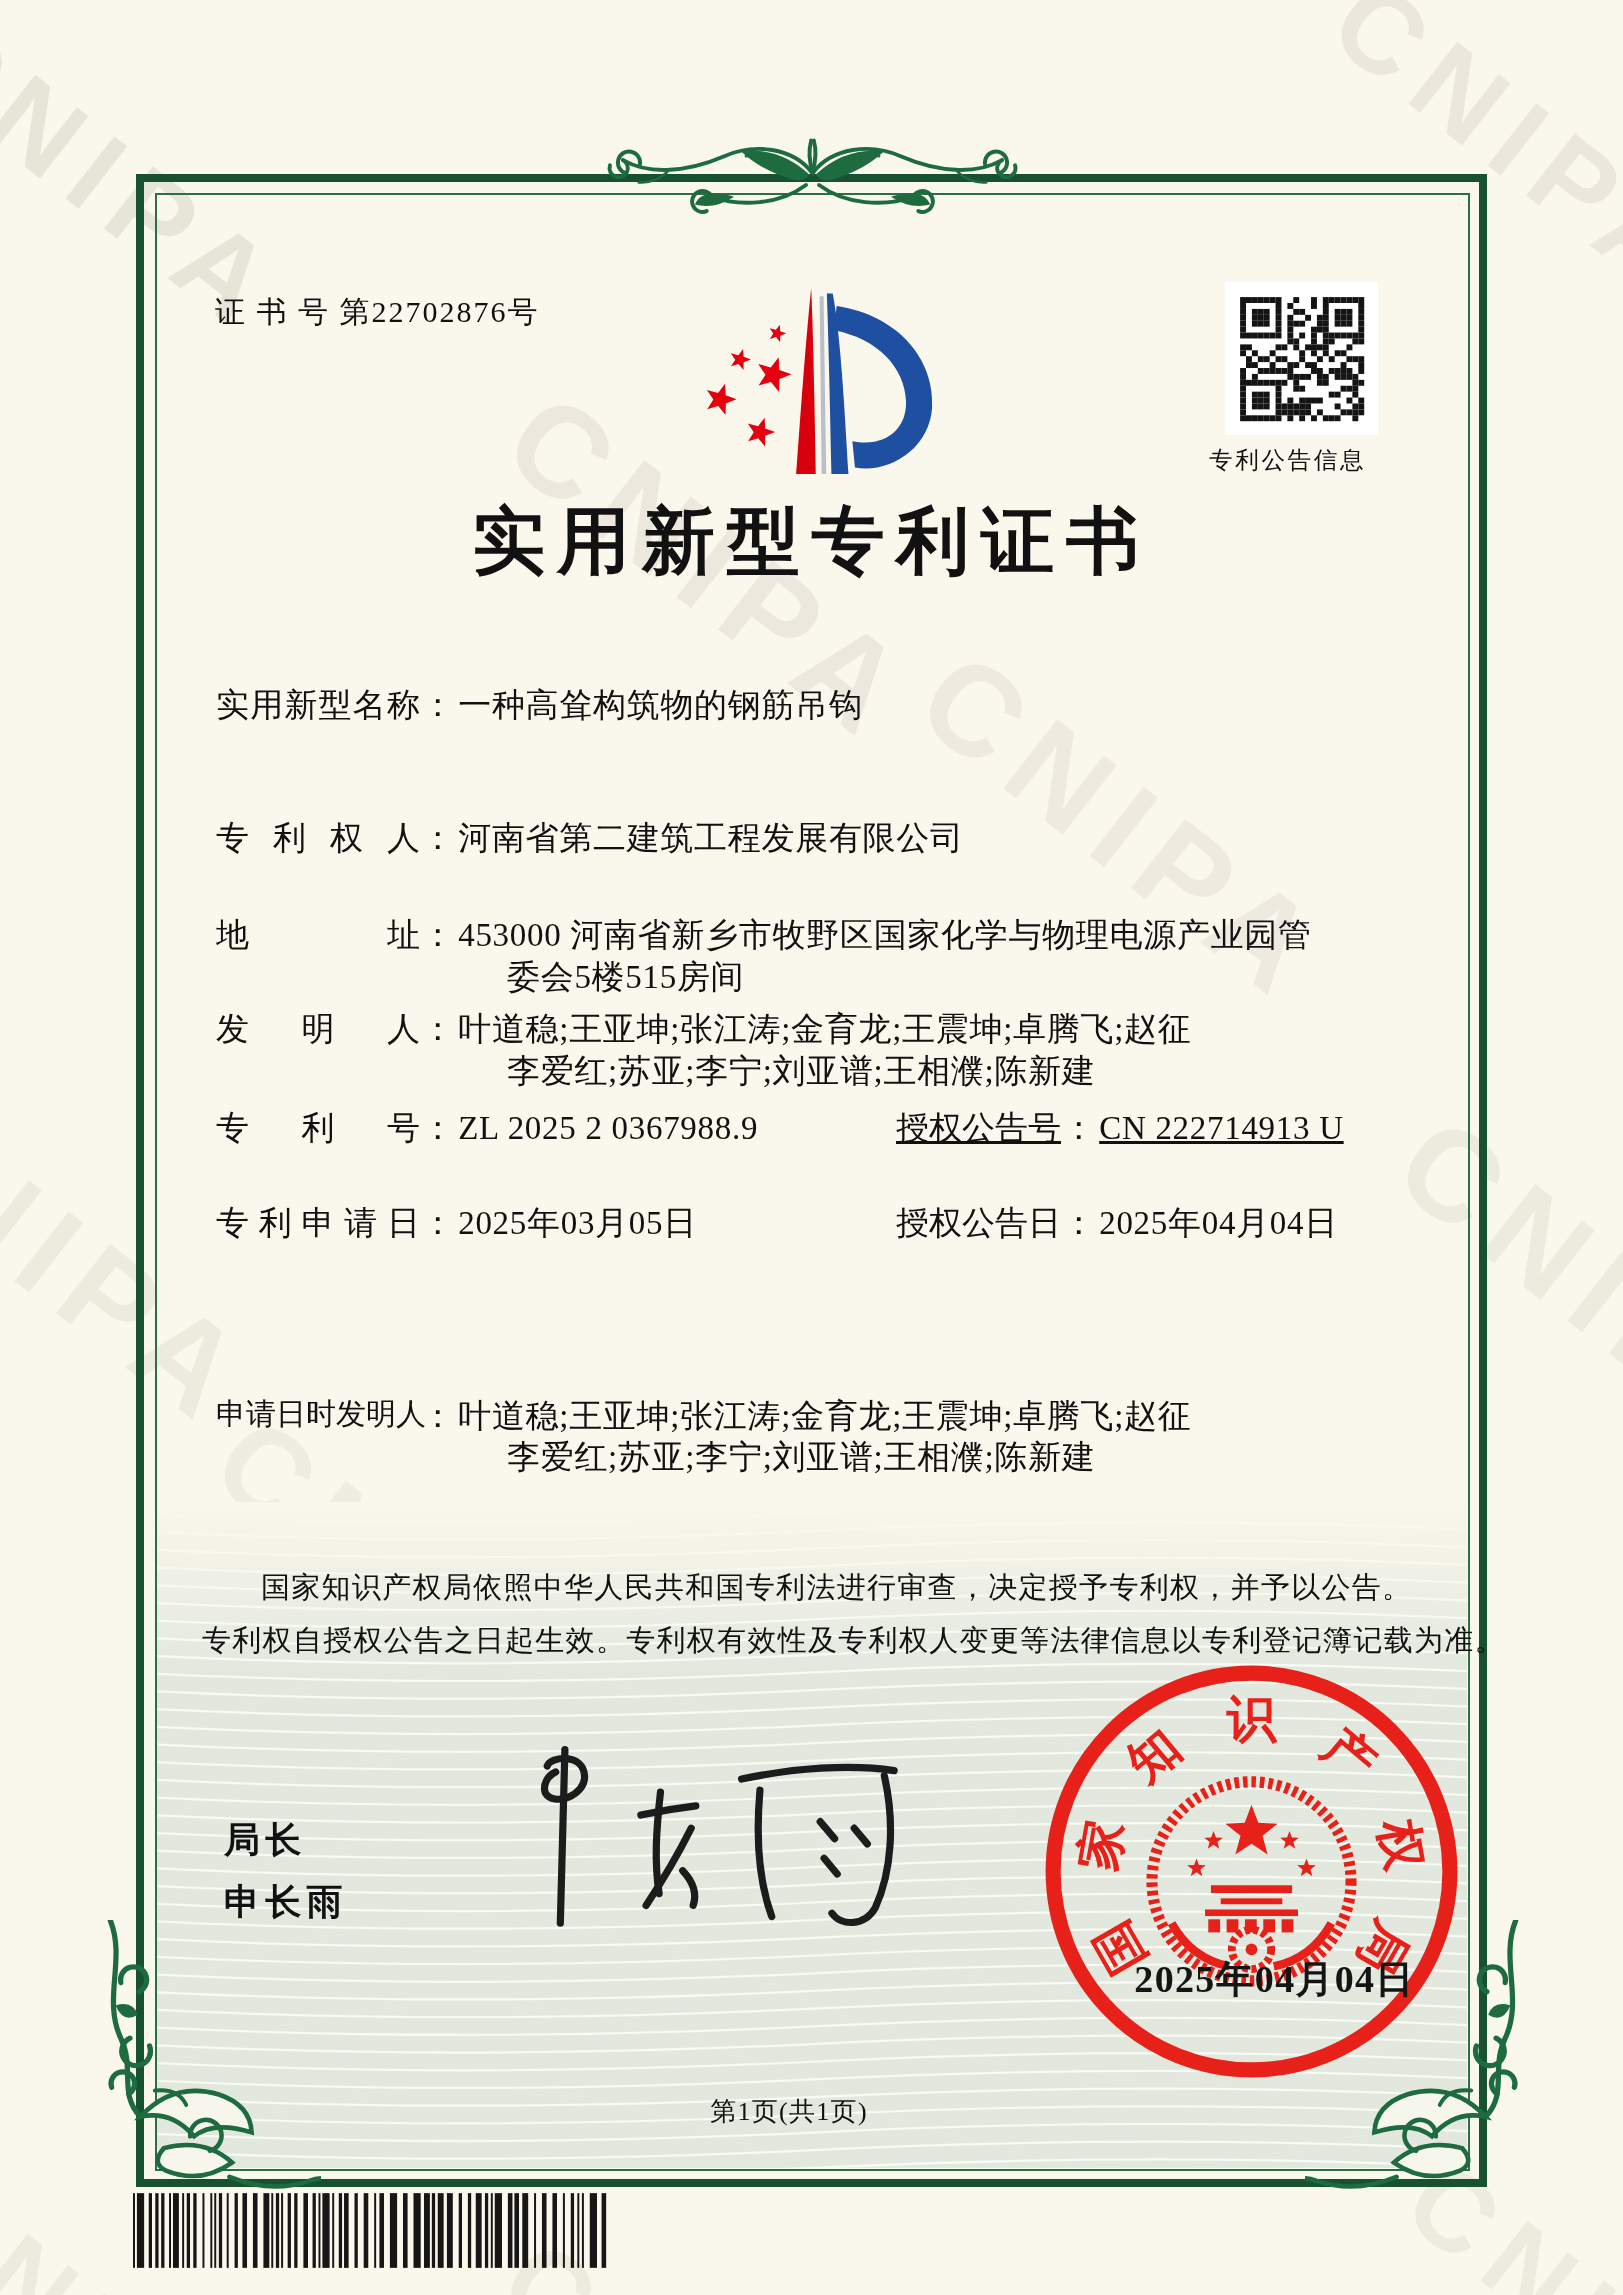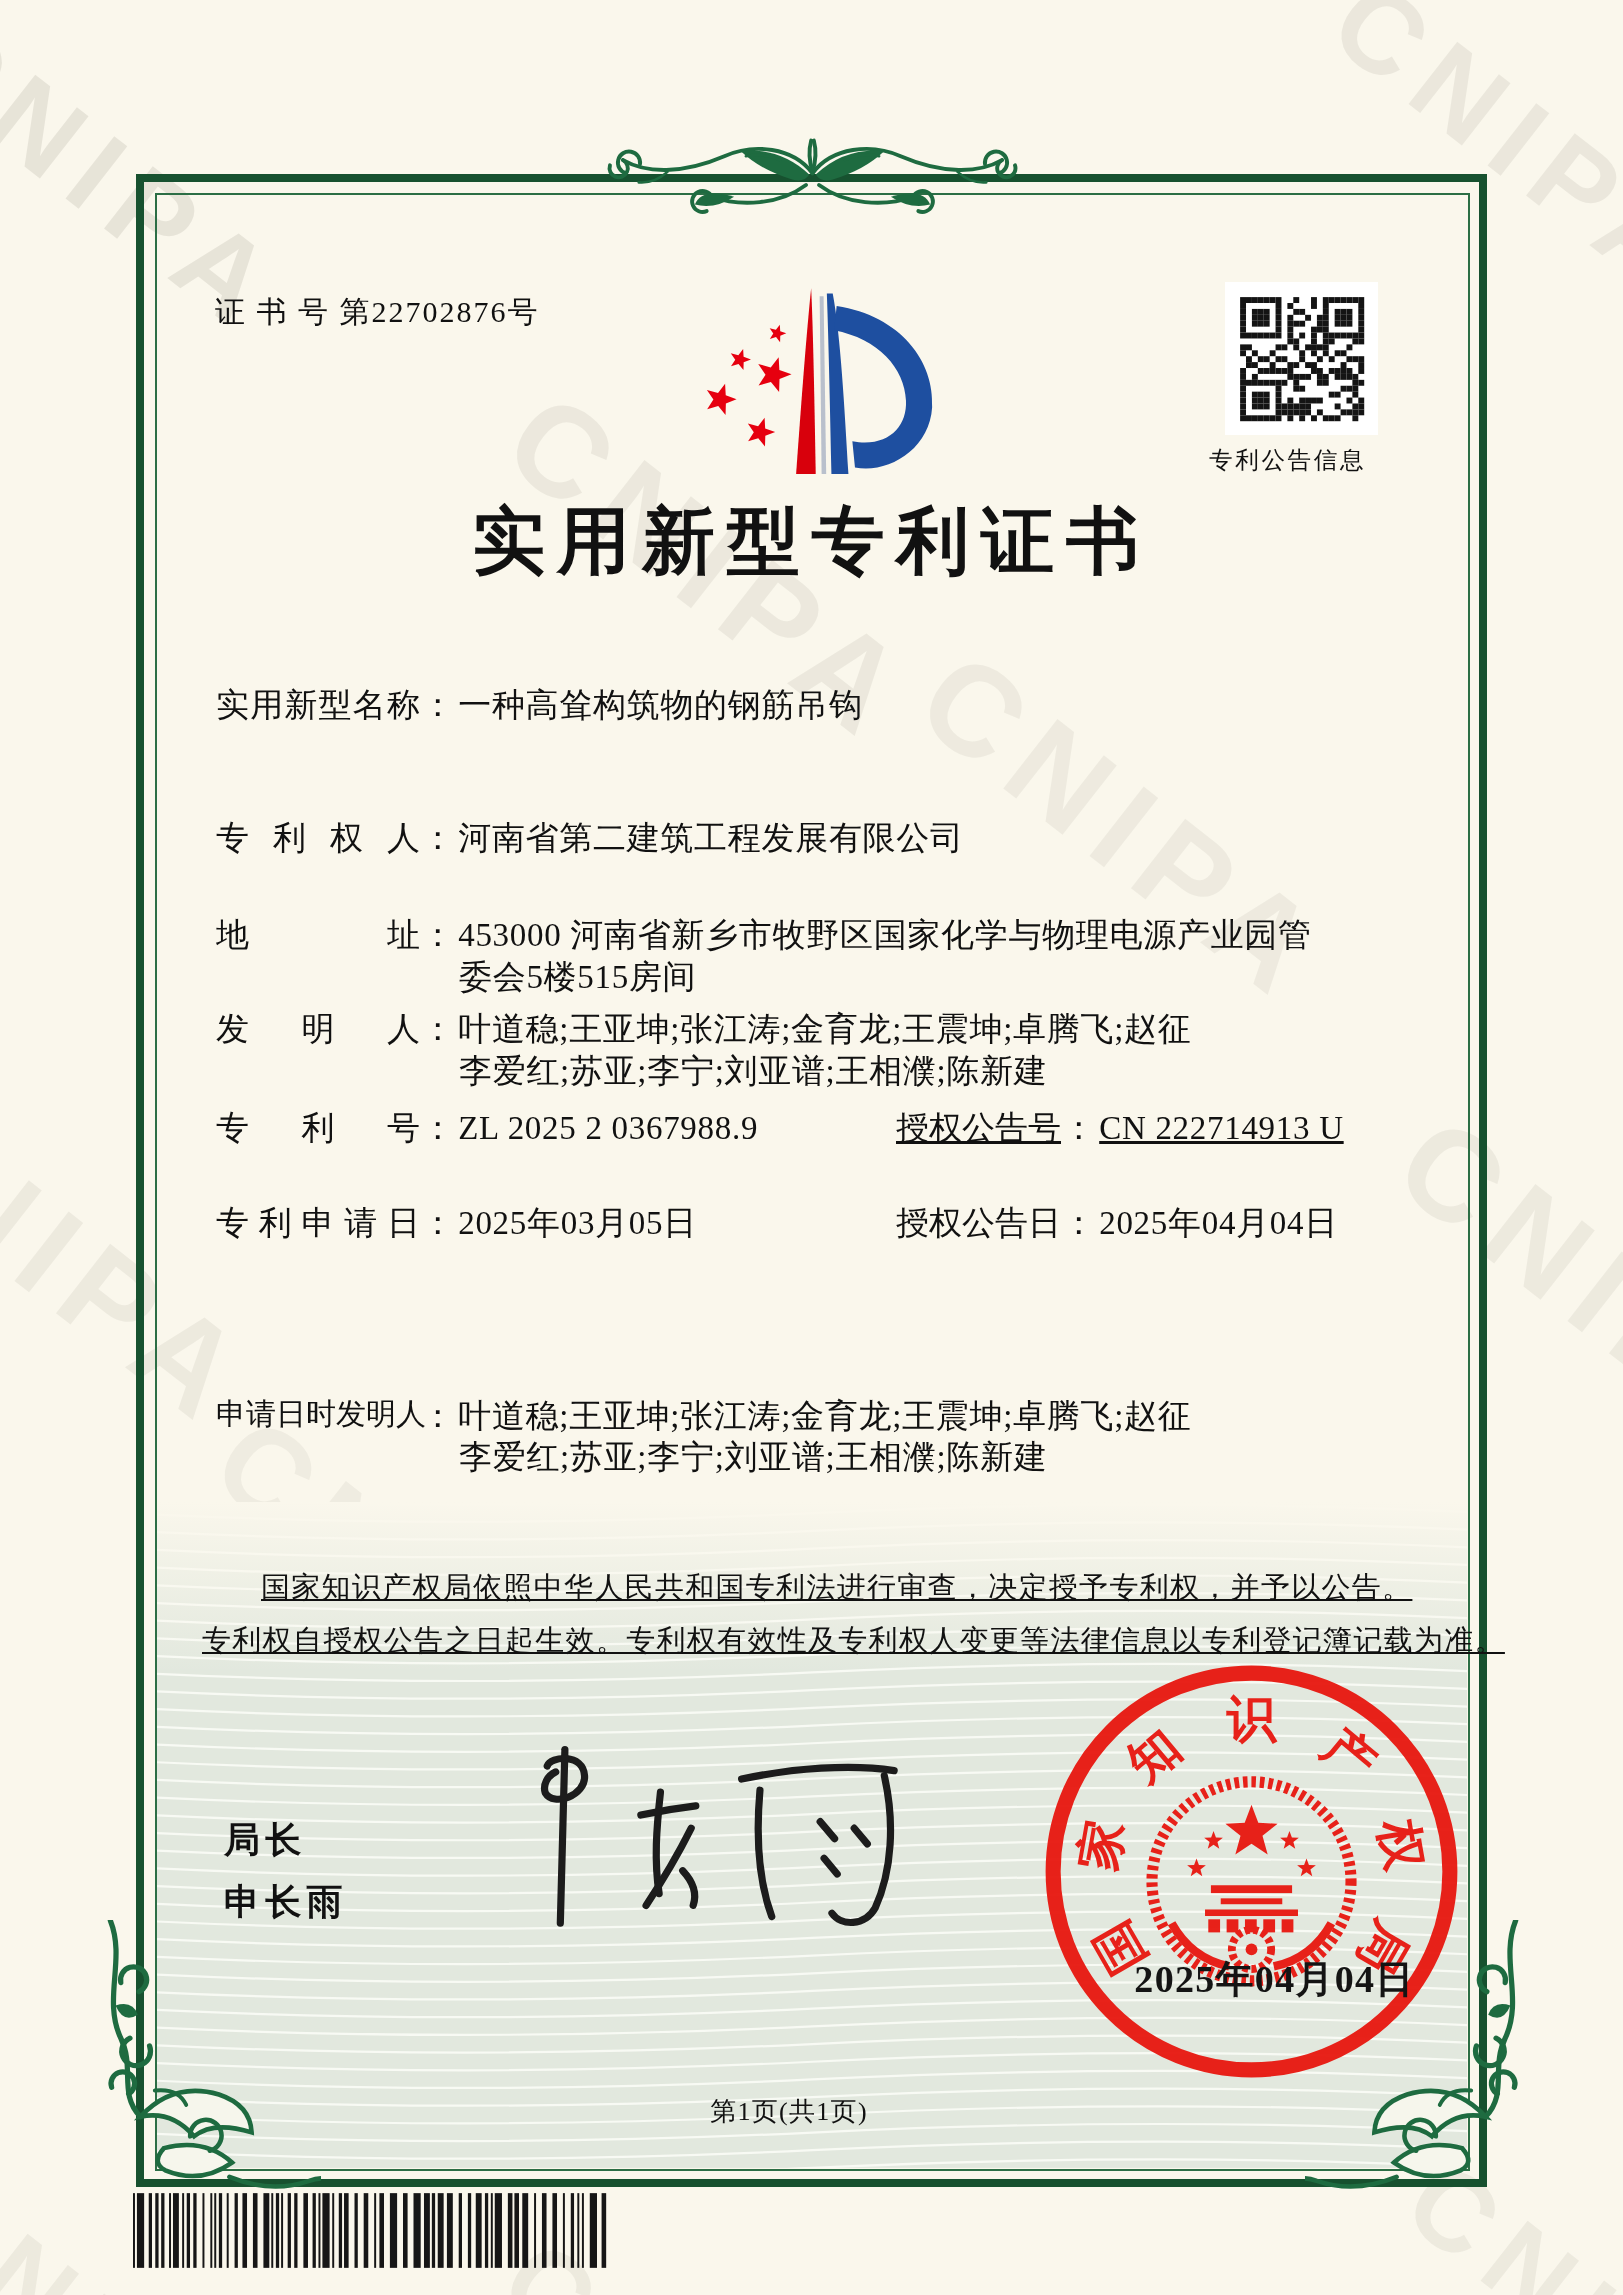--- a/index.html
+++ b/index.html
@@ -27,22 +27,22 @@
   .ornament{position:absolute;z-index:5;}
   
   .t{position:absolute;z-index:6;white-space:nowrap;}
   #cert-no{left:215px;top:292px;font-size:30px;letter-spacing:2px;text-align:center;}
   #title{left:0;top:493px;width:1623px;text-align:center;font-size:73px;font-weight:bold;letter-spacing:11.8px;}
   .row{font-size:33px;}
   .lbl{display:inline-block;width:204px;text-align:justify;text-align-last:justify;vertical-align:top;}
   .lbl7{font-size:30px;}
   .colon{display:inline-block;margin:0 3.9px 0 1.3px;}
   .val{letter-spacing:0.7px;}
-  .cont{letter-spacing:0.7px;}
-  #legal1,#legal2{font-size:29px;letter-spacing:1.3px;text-decoration:underline;}
+  .cont{letter-spacing:0.7px;margin-left:48px;}
+  #legal1,#legal2{font-size:29px;letter-spacing:1.3px;}
   #officer-title,#officer-name{font-family:"Liberation Sans","DejaVu Sans",sans-serif;font-weight:600;font-size:36px;letter-spacing:5.2px;}
   #seal-date{font-weight:bold;font-size:38px;letter-spacing:1.3px;text-align:center;color:#141414;}
   #qr-caption{font-size:23.6px;text-align:left;letter-spacing:2.6px;}
   #footer-page{font-size:26px;text-align:center;letter-spacing:1.3px;}
   svg{display:block;}
 </style>
 </head>
 <body>
 
 <div id="page">

